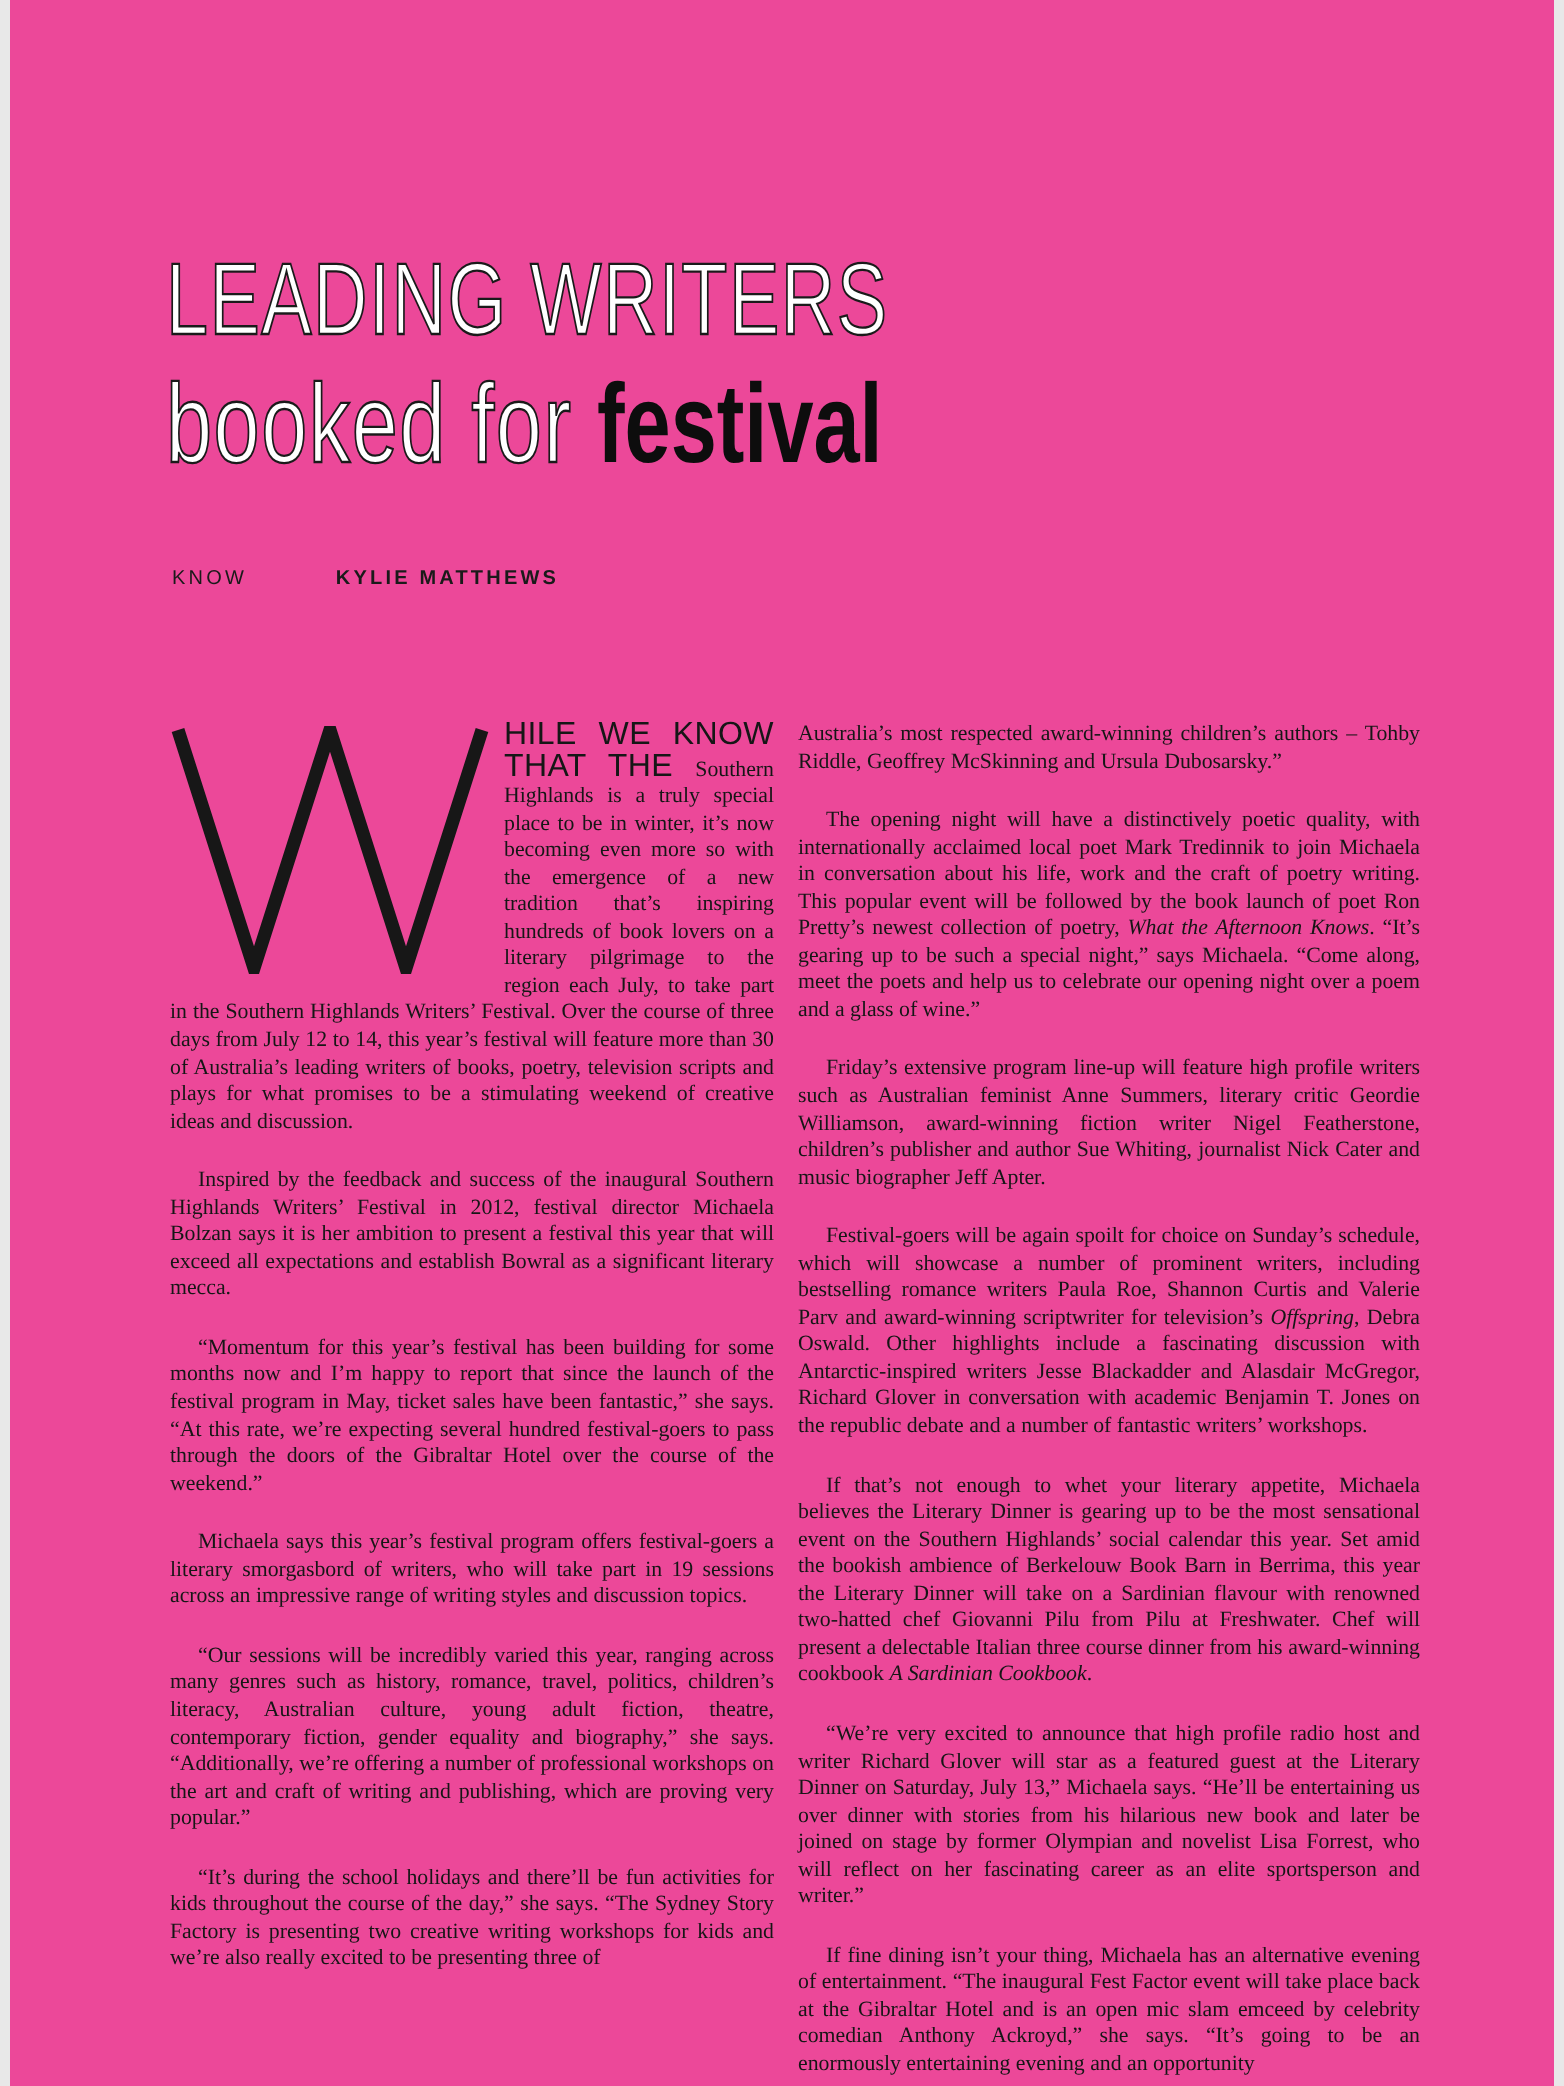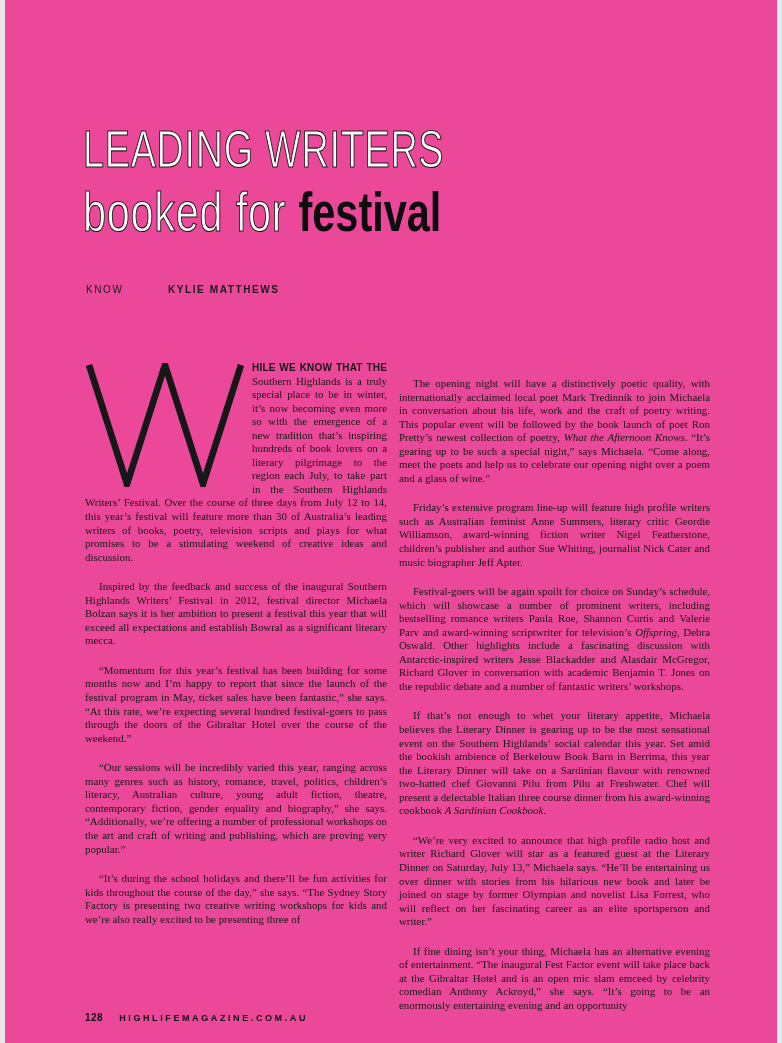--- a/index.html
+++ b/index.html
@@ -63,22 +63,22 @@
     line-height:13.55px;
     text-align:justify;
     color:#161616;
   }
   .col-left{left:80px;width:302px;}
   .col-right{left:394px;width:311px;}
   .body-para{margin:0;}
   .body-para.indent{text-indent:14px;margin-top:16px;}
   .leadin{
     font-family:"Liberation Sans", sans-serif;
-    font-weight:bold;
-    font-size:10px;
+    font-weight:normal;
+    font-size:16px;
     letter-spacing:0.2px;
     margin-top:44px;
   }
   .dropcap{
     float:left;
     width:160px;height:124px;
     margin:2px 7px 3px 0;
   }
   .dropcap svg{display:block;width:160px;height:124px;}
   
@@ -114,28 +114,29 @@
 
   <div class="col col-left">
     <div class="dropcap">
       <svg viewBox="0 0 160 124">
         <polyline points="4,2 42,121 80,2 118,121 156,2" fill="none" stroke="#171717" stroke-width="6.6" stroke-linejoin="miter" stroke-miterlimit="12"></polyline>
       </svg>
     </div>
   <p class="body-para"><span class="leadin">HILE WE KNOW THAT THE </span><span>Southern Highlands is a truly special place to be in winter, it’s now becoming even more so with the emergence of a new tradition that’s inspiring hundreds of book lovers on a literary pilgrimage to the region each July, to take part in the Southern Highlands Writers’ Festival. Over the course of three days from July 12 to 14, this year’s festival will feature more than 30 of Australia’s leading writers of books, poetry, television scripts and plays for what promises to be a stimulating weekend of creative ideas and discussion.</span></p>
       <p class="body-para indent"><span>Inspired by the feedback and success of the inaugural Southern Highlands Writers’ Festival in 2012, festival director Michaela Bolzan says it is her ambition to present a festival this year that will exceed all expectations and establish Bowral as a significant literary mecca.</span></p>
       <p class="body-para indent"><span>“Momentum for this year’s festival has been building for some months now and I’m happy to report that since the launch of the festival program in May, ticket sales have been fantastic,” she says. “At this rate, we’re expecting several hundred festival-goers to pass through the doors of the Gibraltar Hotel over the course of the weekend.”</span></p>
+      <p class="body-para indent"><span>Michaela says this year’s festival program offers festival-goers a literary smorgasbord of writers, who will take part in 19 sessions across an impressive range of writing styles and discussion topics.</span></p>
       <p class="body-para indent"><span>“Our sessions will be incredibly varied this year, ranging across many genres such as history, romance, travel, politics, children’s literacy, Australian culture, young adult fiction, theatre, contemporary fiction, gender equality and biography,” she says. “Additionally, we’re offering a number of professional workshops on the art and craft of writing and publishing, which are proving very popular.”</span></p>
       <p class="body-para indent"><span>“It’s during the school holidays and there’ll be fun activities for kids throughout the course of the day,” she says. “The Sydney Story Factory is presenting two creative writing workshops for kids and we’re also really excited to be presenting three of</span></p>
     </div>
 
   <div class="col col-right">
+      <p class="body-para"><span>Australia’s most respected award-winning children’s authors – Tohby Riddle, Geoffrey McSkinning and Ursula Dubosarsky.”</span></p>
       <p class="body-para indent"><span>The opening night will have a distinctively poetic quality, with internationally acclaimed local poet Mark Tredinnik to join Michaela in conversation about his life, work and the craft of poetry writing. This popular event will be followed by the book launch of poet Ron Pretty’s newest collection of poetry, </span><i>What the Afternoon Knows</i><span>. “It’s gearing up to be such a special night,” says Michaela. “Come along, meet the poets and help us to celebrate our opening night over a poem and a glass of wine.”</span></p>
       <p class="body-para indent"><span>Friday’s extensive program line-up will feature high profile writers such as Australian feminist Anne Summers, literary critic Geordie Williamson, award-winning fiction writer Nigel Featherstone, children’s publisher and author Sue Whiting, journalist Nick Cater and music biographer Jeff Apter.</span></p>
       <p class="body-para indent"><span>Festival-goers will be again spoilt for choice on Sunday’s schedule, which will showcase a number of prominent writers, including bestselling romance writers Paula Roe, Shannon Curtis and Valerie Parv and award-winning scriptwriter for television’s </span><i>Offspring</i><span>, Debra Oswald. Other highlights include a fascinating discussion with Antarctic-inspired writers Jesse Blackadder and Alasdair McGregor, Richard Glover in conversation with academic Benjamin T. Jones on the republic debate and a number of fantastic writers’ workshops.</span></p>
       <p class="body-para indent"><span>If that’s not enough to whet your literary appetite, Michaela believes the Literary Dinner is gearing up to be the most sensational event on the Southern Highlands’ social calendar this year. Set amid the bookish ambience of Berkelouw Book Barn in Berrima, this year the Literary Dinner will take on a Sardinian flavour with renowned two-hatted chef Giovanni Pilu from Pilu at Freshwater. Chef will present a delectable Italian three course dinner from his award-winning cookbook </span><i>A Sardinian Cookbook</i><span>.</span></p>
       <p class="body-para indent"><span>“We’re very excited to announce that high profile radio host and writer Richard Glover will star as a featured guest at the Literary Dinner on Saturday, July 13,” Michaela says. “He’ll be entertaining us over dinner with stories from his hilarious new book and later be joined on stage by former Olympian and novelist Lisa Forrest, who will reflect on her fascinating career as an elite sportsperson and writer.”</span></p>
       <p class="body-para indent"><span>If fine dining isn’t your thing, Michaela has an alternative evening of entertainment. “The inaugural Fest Factor event will take place back at the Gibraltar Hotel and is an open mic slam emceed by celebrity comedian Anthony Ackroyd,” she says. “It’s going to be an enormously entertaining evening and an opportunity</span></p>
     </div>
 
-  <div class="footer"><span class="pageno">128</span><span class="site">HIGHLIFEMAGAZINE.COM.AU</span></div>
 
 </div>
 
 </body></html>

